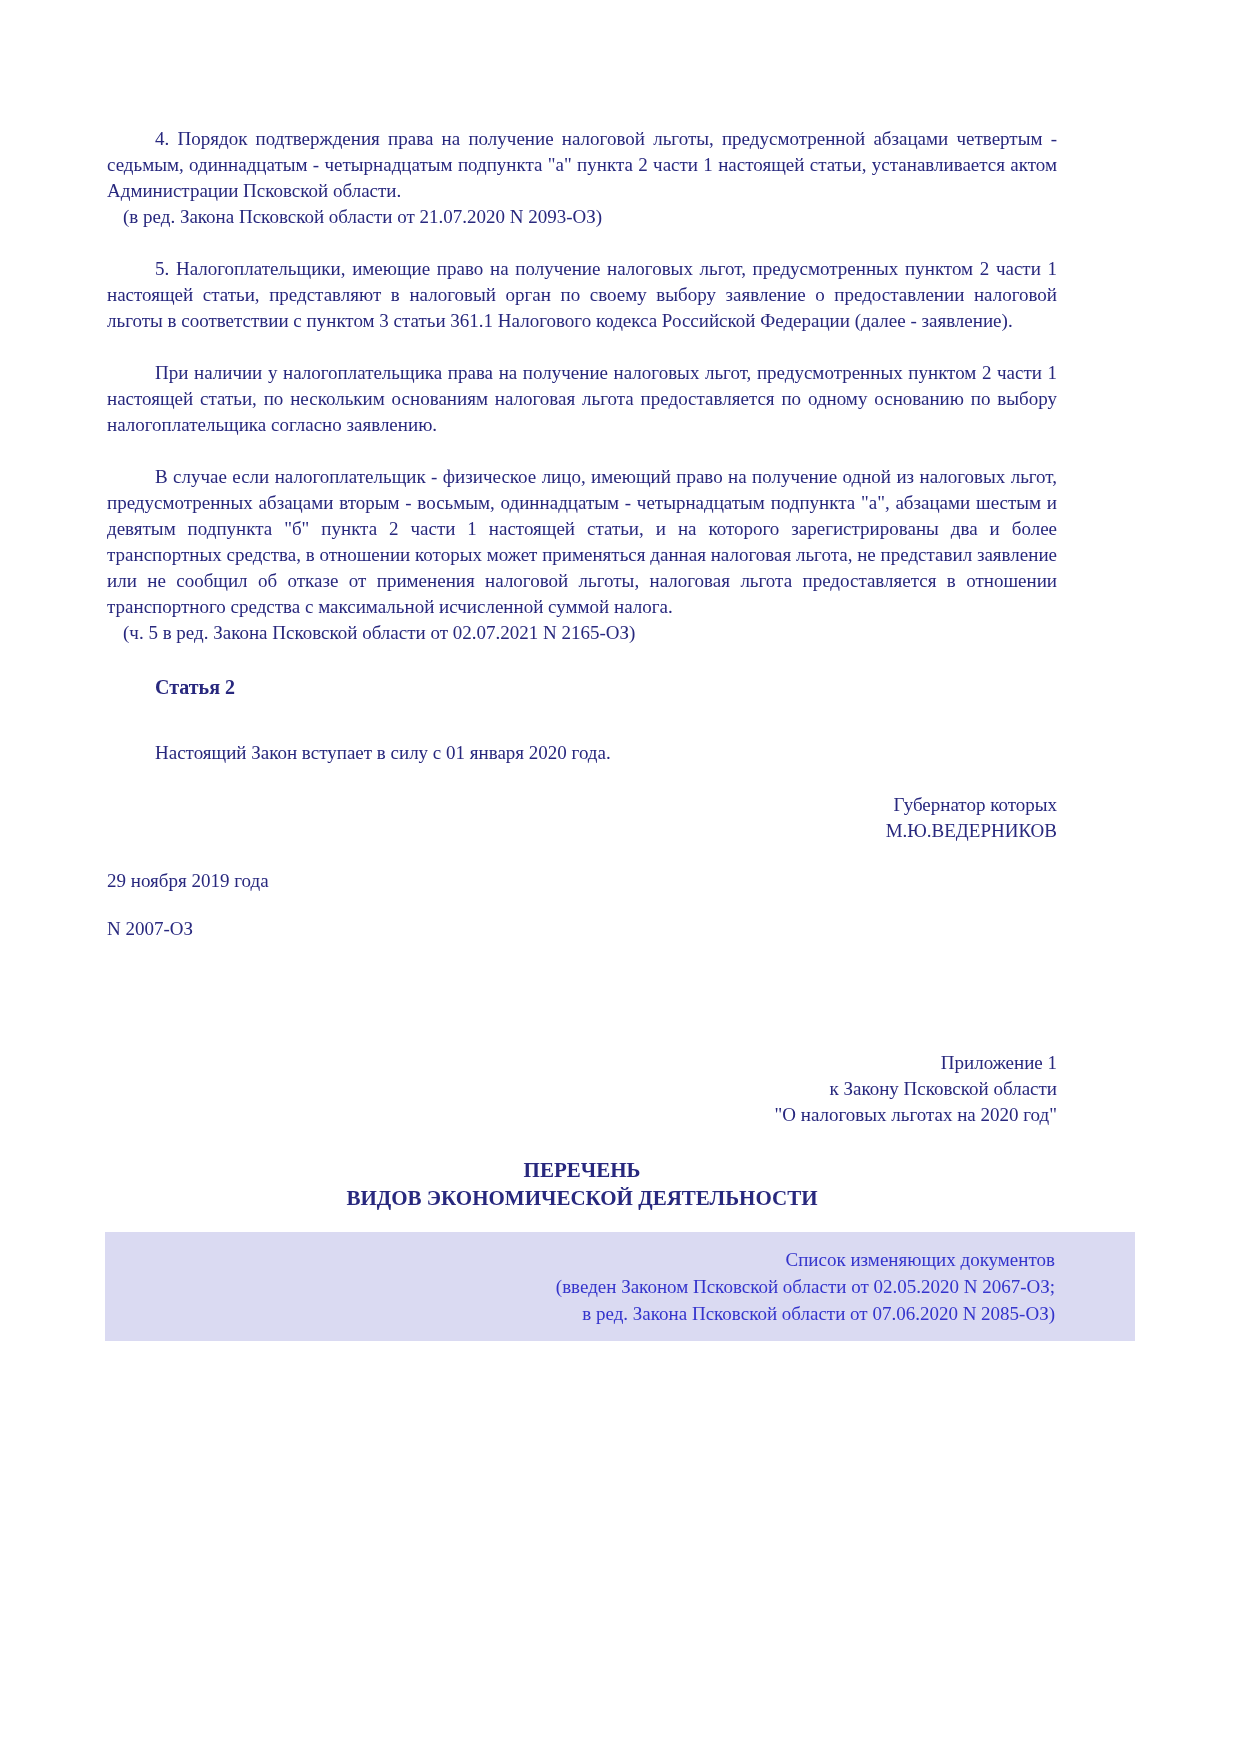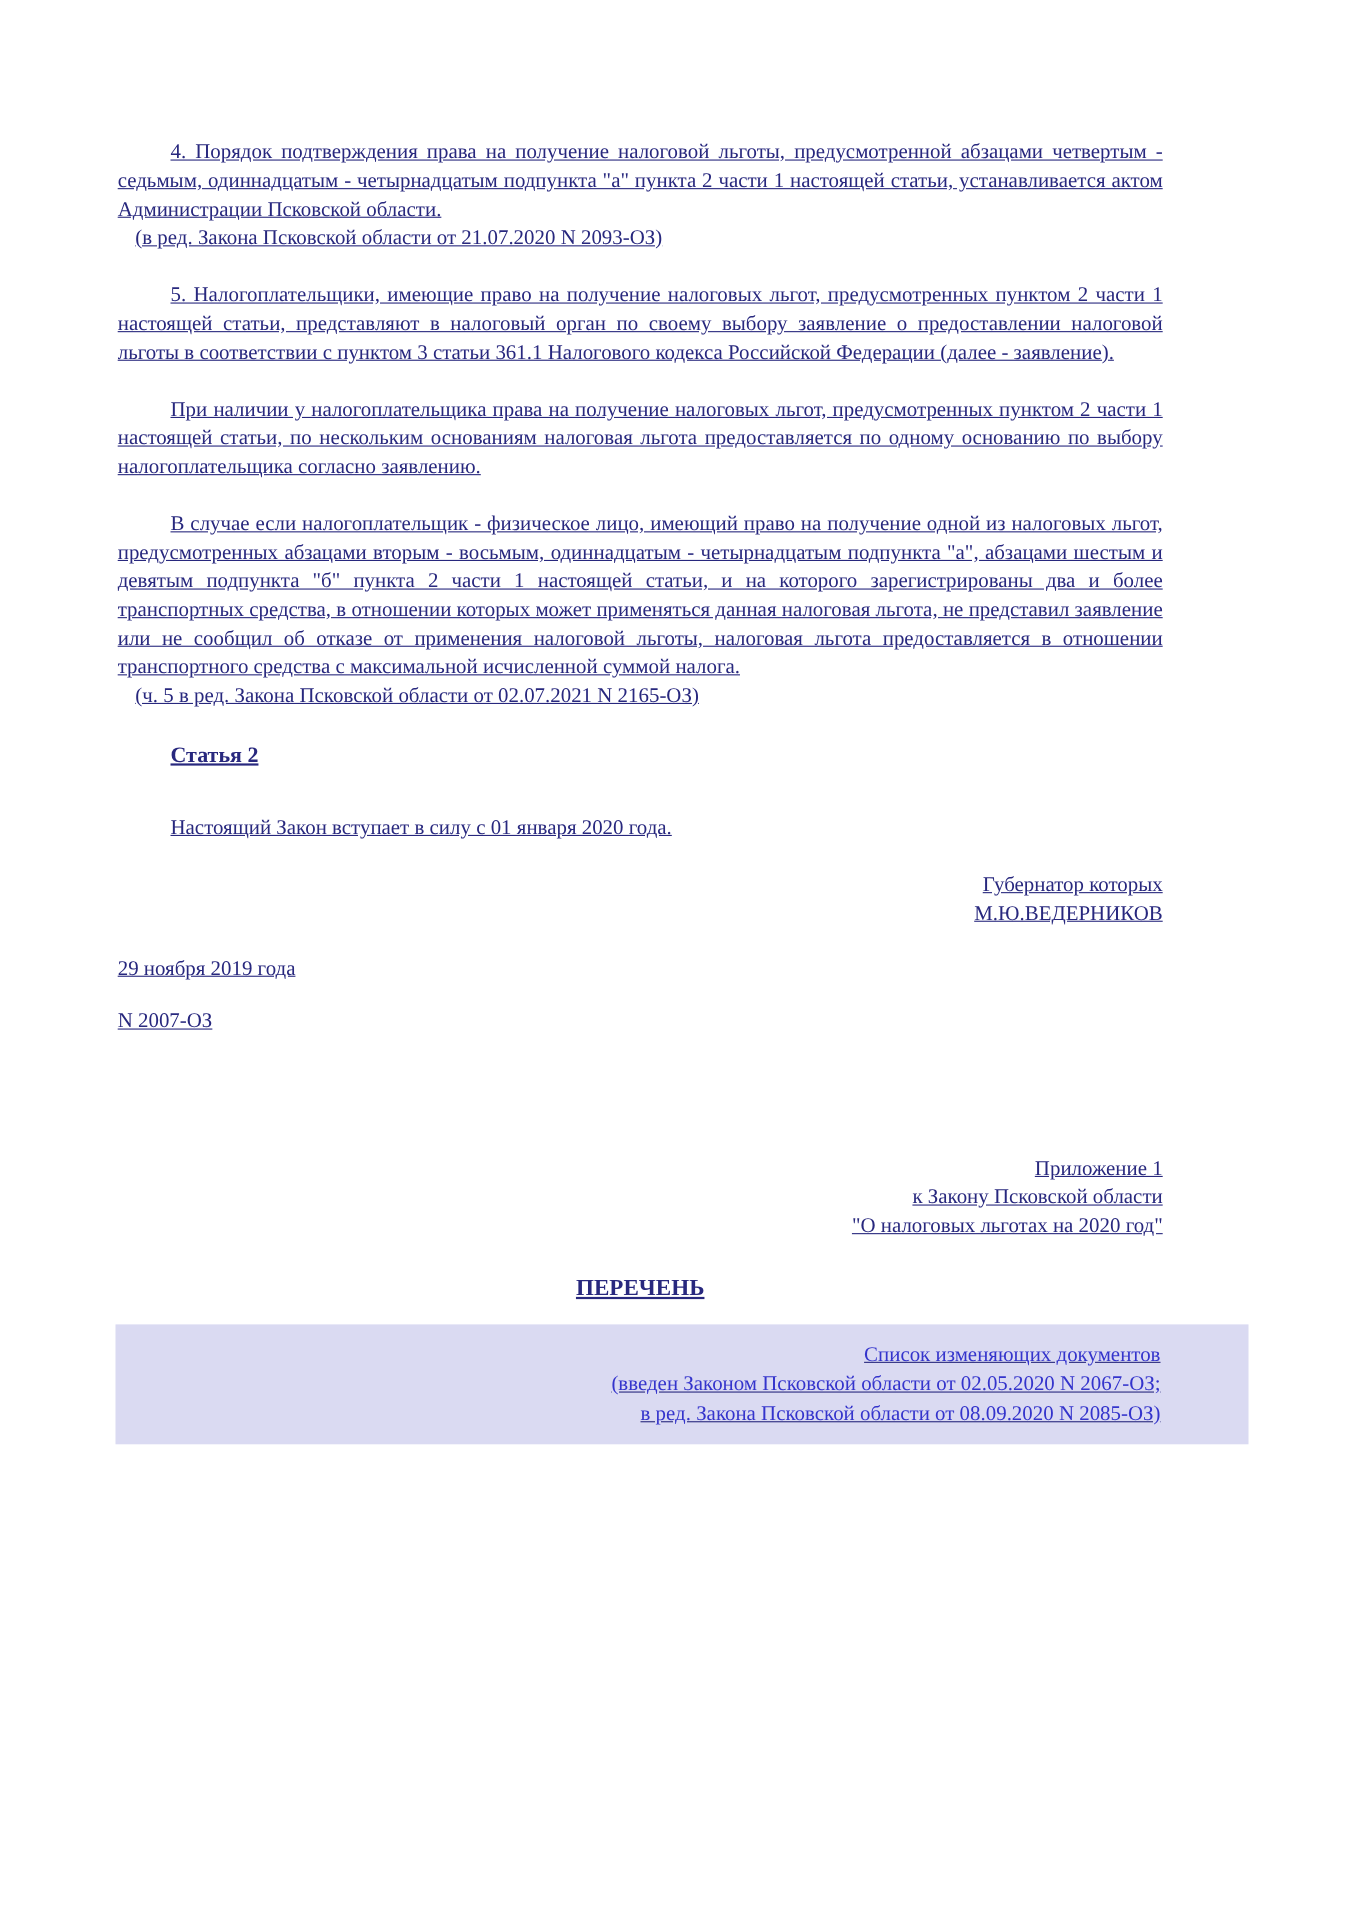--- a/index.html
+++ b/index.html
@@ -20,21 +20,20 @@
     color:var(--body-text);
     font-size:19px;
     line-height:26px;
     box-sizing:border-box;
     overflow:hidden;
   }
   .page{
     padding-top:126px;
     box-sizing:border-box;
     width:1240px;
-    text-decoration:underline;
   }
   .column{
     margin-left:107px;
     width:950px;
   }
   .para{
     text-align:justify;
     text-indent:48px;
     margin:0 0 26px 0;
   }
@@ -121,22 +120,23 @@
     <div class="spacer-big"></div>
 
     <div class="annex-block">
       <div>Приложение 1</div>
       <div>к Закону Псковской области</div>
       <div>"О налоговых льготах на 2020 год"</div>
     </div>
 
     <div class="list-title">
       <div>ПЕРЕЧЕНЬ</div>
+      <div>ВИДОВ ЭКОНОМИЧЕСКОЙ ДЕЯТЕЛЬНОСТИ</div>
     </div>
 
   </div>
 
   <div class="infobox">
     <div>Список изменяющих документов</div>
     <div>(введен Законом Псковской области от 02.05.2020 N 2067-ОЗ;</div>
-    <div>в ред. Закона Псковской области от 08.09.2020 N 2085-ОЗ)</div>
+    <div>в ред. Закона Псковской области от 07.06.2020 N 2085-ОЗ)</div>
   </div>
 </div>
 
 </body></html>

